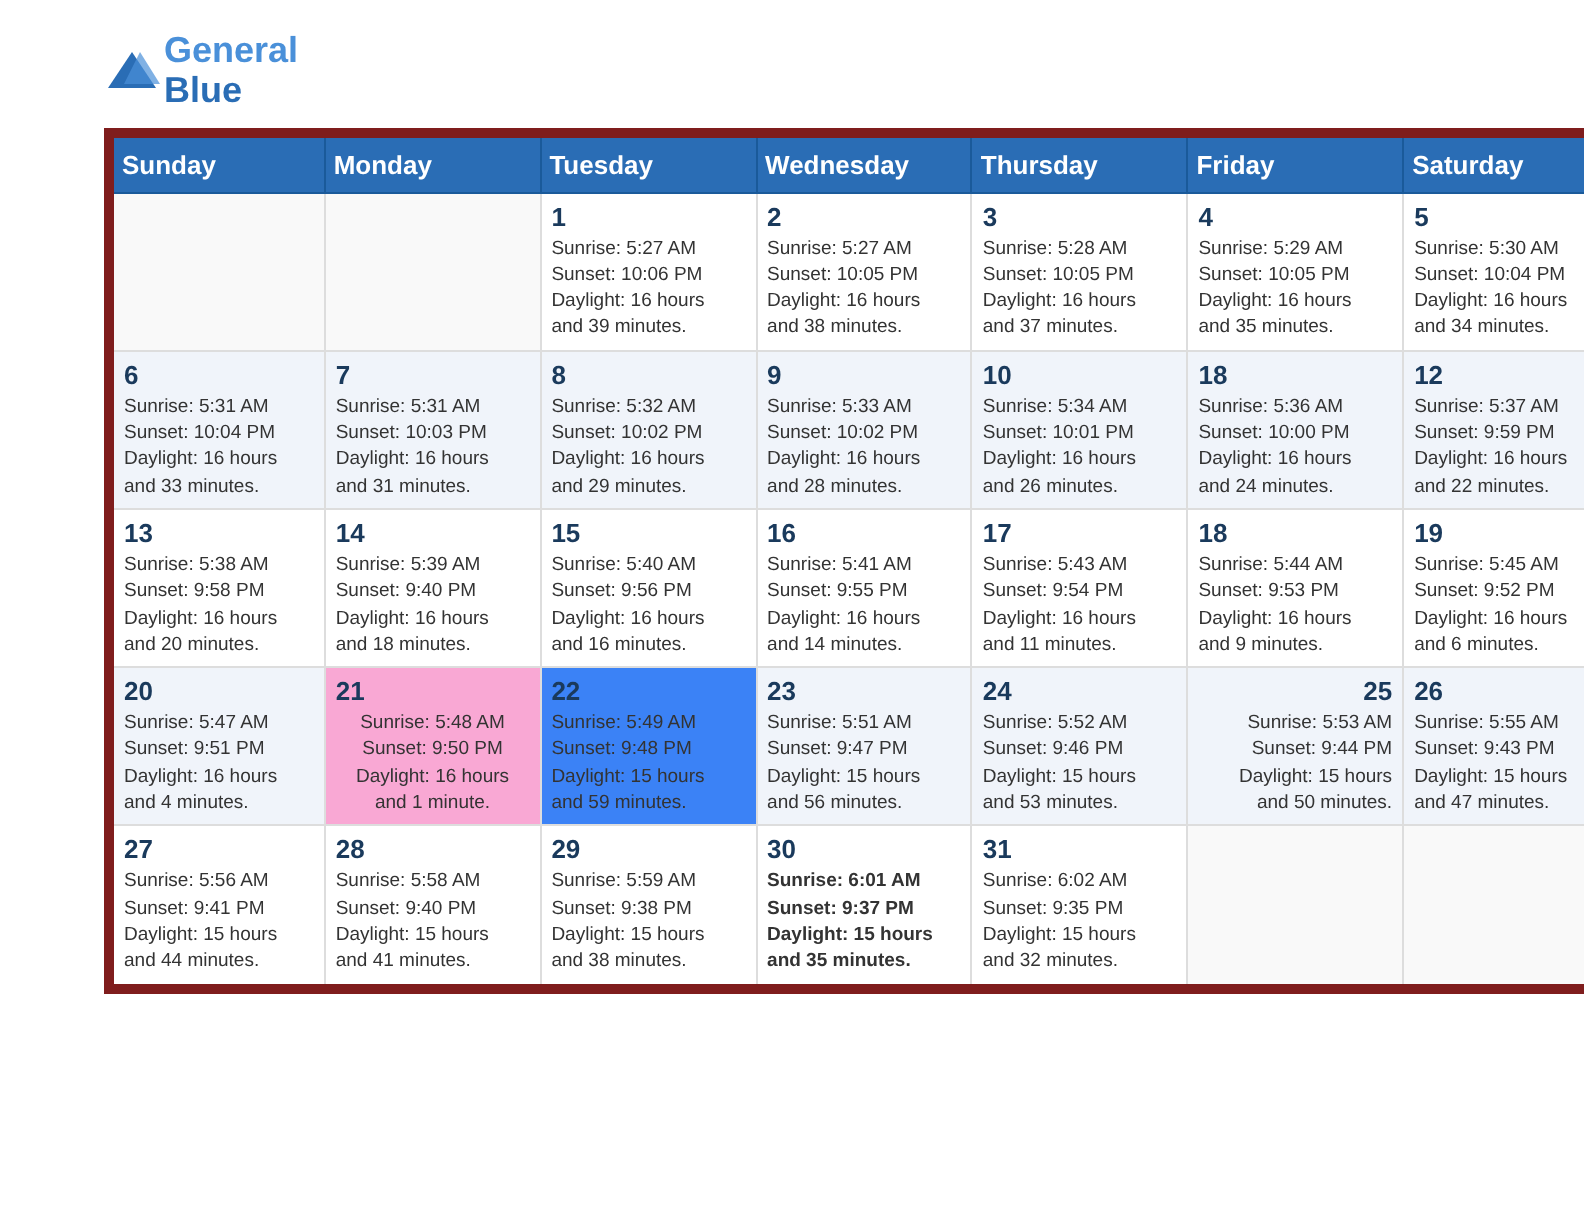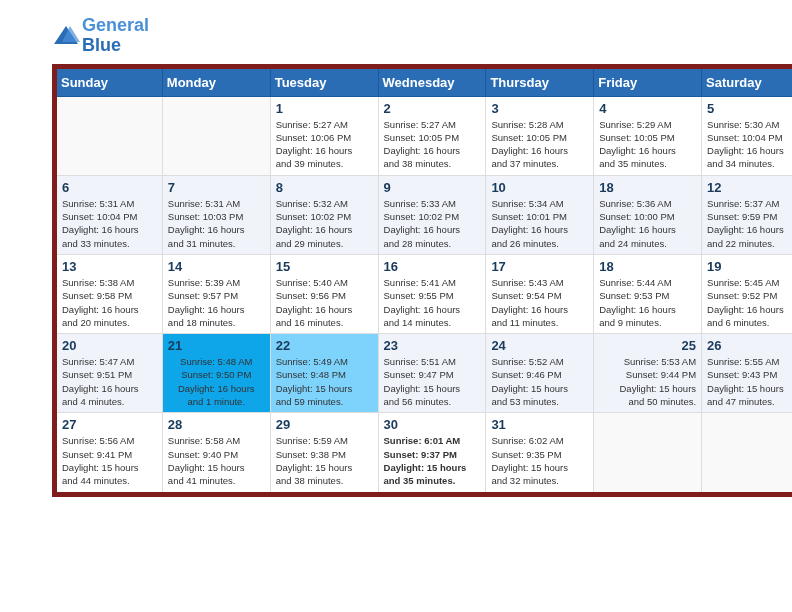--- a/index.html
+++ b/index.html
@@ -224,21 +224,21 @@
           <td style="background: rgb(255, 255, 255);">
             <span class="day-num">13</span>
             <div class="day-info" style="white-space: pre-line;">Sunrise: 5:38 AM
 Sunset: 9:58 PM
 Daylight: 16 hours
 and 20 minutes.</div>
           </td>
           <td style="background: rgb(255, 255, 255);">
             <span class="day-num">14</span>
             <div class="day-info" style="white-space: pre-line;">Sunrise: 5:39 AM
-Sunset: 9:57 PM
+Sunset: 9:40 PM
 Daylight: 16 hours
 and 18 minutes.</div>
           </td>
           <td style="background: rgb(255, 255, 255);">
             <span class="day-num">15</span>
             <div class="day-info" style="white-space: pre-line;">Sunrise: 5:40 AM
 Sunset: 9:56 PM
 Daylight: 16 hours
 and 16 minutes.</div>
           </td>
@@ -272,28 +272,28 @@
           </td>
         </tr>
         <tr>
           <td style="background: rgb(240, 244, 250);">
             <span class="day-num">20</span>
             <div class="day-info" style="white-space: pre-line;">Sunrise: 5:47 AM
 Sunset: 9:51 PM
 Daylight: 16 hours
 and 4 minutes.</div>
           </td>
-          <td style="background: #0ea5e9;">
+          <td style="background: #f9a8d4;">
             <span class="day-num">21</span>
             <div class="day-info" style="white-space: pre-line; text-align: center;">Sunrise: 5:48 AM
 Sunset: 9:50 PM
 Daylight: 16 hours
 and 1 minute.</div>
           </td>
-          <td style="background: #7dd3fc;">
+          <td style="background: #3b82f6;">
             <span class="day-num">22</span>
             <div class="day-info" style="white-space: pre-line;">Sunrise: 5:49 AM
 Sunset: 9:48 PM
 Daylight: 15 hours
 and 59 minutes.</div>
           </td>
           <td style="background: rgb(240, 244, 250);">
             <span class="day-num">23</span>
             <div class="day-info" style="white-space: pre-line;">Sunrise: 5:51 AM
 Sunset: 9:47 PM

